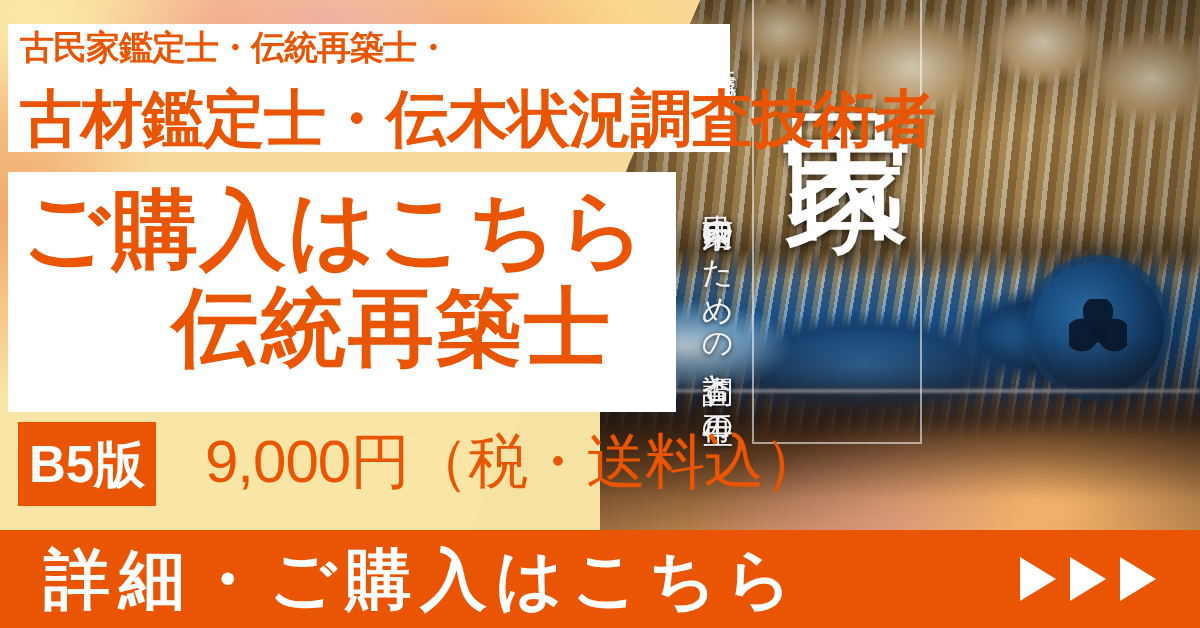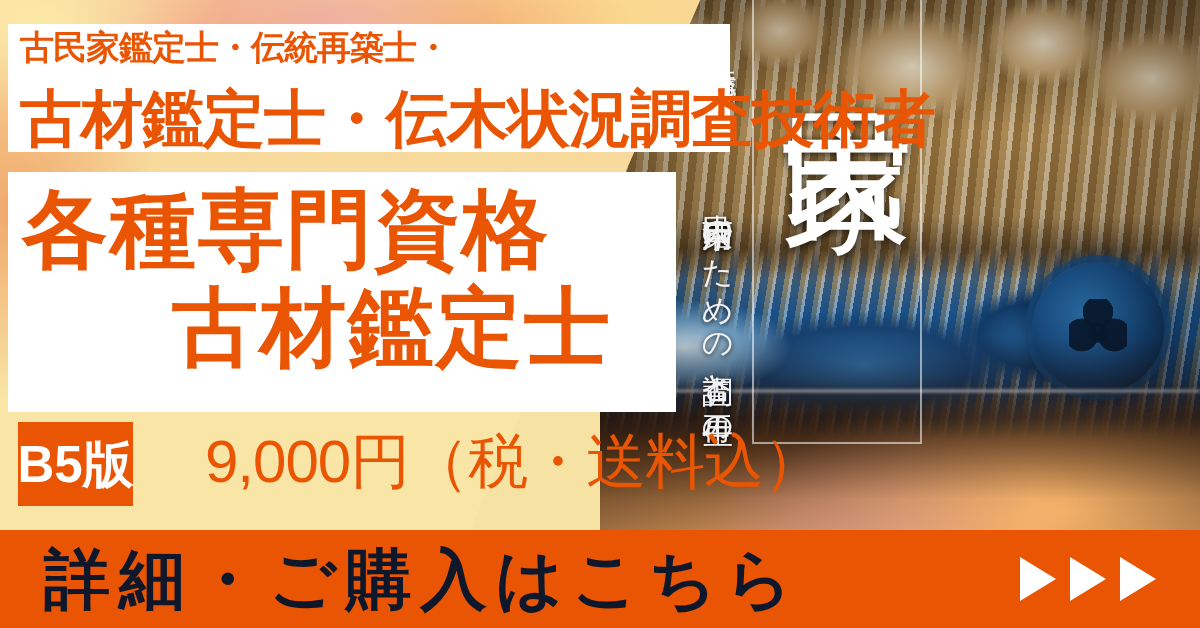--- a/index.html
+++ b/index.html
@@ -157,41 +157,41 @@
     position:absolute;color:#ea5504;font-weight:700;
     font-family:"Liberation Sans","DejaVu Sans",sans-serif;
     white-space:nowrap;letter-spacing:2px;
   }
   .main-1{left:22px;top:186px;font-size:86px;line-height:1;}
   .main-2{left:172px;top:284px;font-size:86px;line-height:1;}
 
   
   .price-row{position:absolute;left:0;top:420px;height:90px;width:700px;}
   .badge{
-    position:absolute;left:18px;top:2px;width:115px;height:84px;background:#ea5504;
+    position:absolute;left:18px;top:2px;width:138px;height:84px;background:#ea5504;
     display:flex;align-items:center;justify-content:center;
   }
   .badge span{
     color:#ffffff;font-size:51px;font-weight:700;line-height:1;letter-spacing:0;
     font-family:"Liberation Sans","DejaVu Sans",sans-serif;white-space:nowrap;
   }
   .price-text{
     position:absolute;left:178px;top:12px;
     color:#ea5504;font-size:60px;font-weight:400;line-height:1;white-space:nowrap;
     font-family:"Liberation Sans","DejaVu Sans",sans-serif;letter-spacing:-1px;margin-left:27px;
   }
 
   
   .cta{
     position:absolute;left:0;top:530px;width:1200px;height:98px;
     background:#ea5504;display:flex;align-items:center;
   }
   .cta-text{
     position:absolute;left:44px;top:50%;transform:translateY(-50%);
-    color:#0f172a;font-size:66px;font-weight:700;line-height:1;white-space:nowrap;
+    color:#ffffff;font-size:66px;font-weight:700;line-height:1;white-space:nowrap;
     font-family:"Liberation Sans","DejaVu Sans",sans-serif;letter-spacing:9px;
   }
   .cta-arrows{
     position:absolute;right:44px;top:50%;transform:translateY(-50%);
     display:flex;gap:14px;align-items:center;
   }
   .tri{
     width:0;height:0;border-left:36px solid #ffffff;
     border-top:22px solid transparent;border-bottom:22px solid transparent;
   }
@@ -216,22 +216,22 @@
   </div>
 
   <div class="panel"></div>
   <div class="panel-grad"></div>
 
   <div class="card card-top"></div>
   <div class="head-line head-1">古民家鑑定士・伝統再築士・</div>
   <div class="head-line head-2">古材鑑定士・伝木状況調査技術者</div>
 
   <div class="card card-main"></div>
-  <div class="main-line main-1">各種専門資格</div>
-  <div class="main-line main-2">古材鑑定士</div>
+  <div class="main-line main-1">ご購入はこちら</div>
+  <div class="main-line main-2">伝統再築士</div>
 
   <div class="price-row">
     <div class="badge">
       <span>B5版</span>
     </div>
     <div class="price-text">9,000円（税・送料込）</div>
   </div>
 
   <div class="cta">
     <div class="cta-text">詳細・ご購入はこちら</div>

